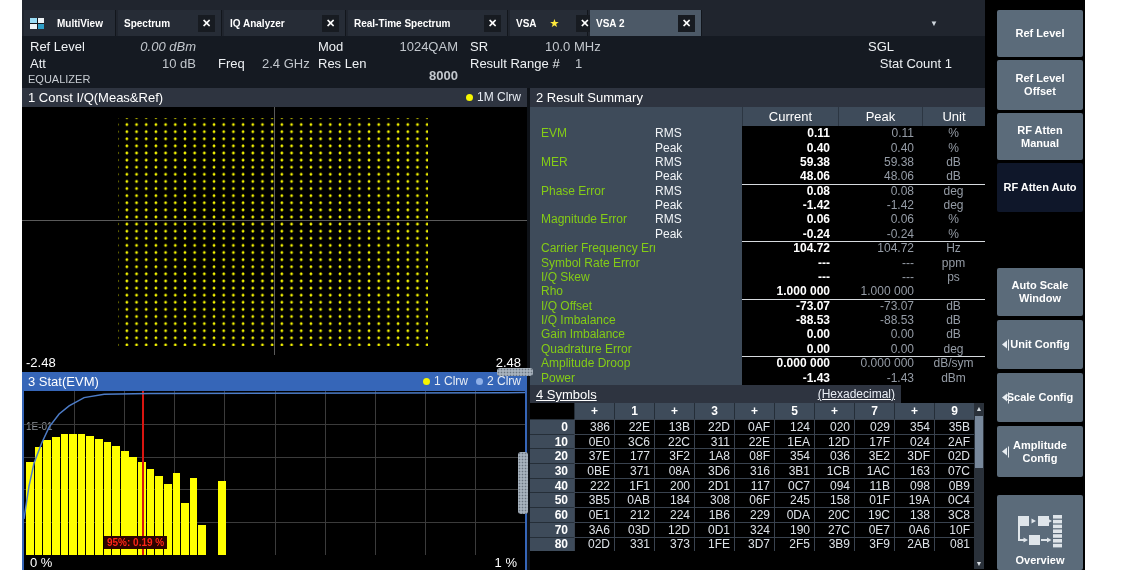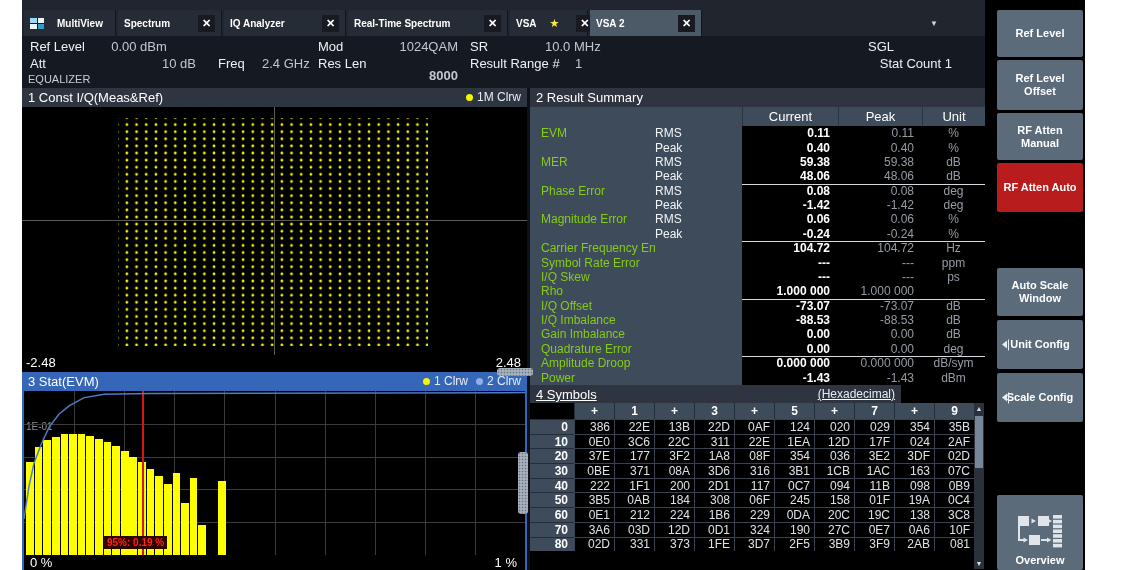--- a/index.html
+++ b/index.html
@@ -101,21 +101,21 @@
   .sym-scroll .thumb{position:absolute;left:1px;top:13px;width:8px;height:52px;background:#77879a;}
 
   
   .handle{position:absolute;background:#a7b2bd;border-radius:3px;z-index:8;
           background-image:radial-gradient(circle,#6a7580 0.7px,rgba(0,0,0,0) 1.1px);background-size:3px 3px;}
 
   
   .sbtn{position:absolute;left:2px;width:86px;background:#5b6b7a;border-radius:2px;color:#fff;
         font-weight:bold;font-size:11px;line-height:13px;display:flex;align-items:center;
         justify-content:center;text-align:center;box-sizing:border-box;padding:2px;}
-  .sbtn.active{background:#b91c1c;}
+  .sbtn.active{background:#0f172a;}
   .sbtn .submenu{position:absolute;left:5px;top:50%;transform:translateY(-50%);display:flex;align-items:center;gap:1px;}
   .submenu .tri{width:0;height:0;border-top:4px solid transparent;border-bottom:4px solid transparent;
                 border-right:5px solid #e8edf2;}
   .submenu .bar{width:1px;height:11px;background:#e8edf2;}
   .sbtn.overview{flex-direction:column;justify-content:flex-end;padding-bottom:3px;gap:3px;}
 </style>
 </head>
 <body>
 
 <div class="screen">
@@ -152,21 +152,21 @@
             <span class="tab-close">✕</span>
           </div>
           <div class="tab active" style="left: 568px; width: 112px;">
             <span class="tab-label">VSA 2</span>
             <span class="tab-close">✕</span>
           </div>
         </div>
 
       <div class="settings">
         <span class="s-label" style="left:8px;top:3px;">Ref Level</span>
-        <span class="s-value" style="left:60px;top:3px;width:114px;text-align:center;">0.00 dBm</span>
+        <span class="s-value" style="left:60px;top:3px;width:114px;text-align:right;font-style:italic;">0.00 dBm</span>
         <span class="s-label" style="left:296px;top:3px;">Mod</span>
         <span class="s-value" style="left:330px;top:3px;width:106px;text-align:right;">1024QAM</span>
         <span class="s-label" style="left:448px;top:3px;">SR</span>
         <span class="s-value" style="left:523px;top:3px;">10.0 MHz</span>
         <span class="s-label" style="left:846px;top:3px;">SGL</span>
 
         <span class="s-label" style="left:8px;top:20px;">Att</span>
         <span class="s-value" style="left:60px;top:20px;width:114px;text-align:right;">10 dB</span>
         <span class="s-label" style="left:196px;top:20px;">Freq</span>
         <span class="s-value" style="left:240px;top:20px;">2.4 GHz</span>
@@ -569,20 +569,27 @@
           </span>
           <span>Unit Config</span>
         </div>
         <div class="sbtn" style="top: 373px; height: 49px;">
           <span class="submenu">
             <span class="tri"></span>
             <span class="bar"></span>
           </span>
           <span>Scale Config</span>
         </div>
+        <div class="sbtn" style="top: 426px; height: 51px;">
+          <span class="submenu">
+            <span class="tri"></span>
+            <span class="bar"></span>
+          </span>
+          <span>Amplitude Config</span>
+        </div>
         <div class="sbtn overview" style="top: 495px; height: 75px;">
           <span><svg width="46" height="34" viewBox="0 0 46 34">
               <g fill="#dfe5ea">
                 <rect x="1" y="2" width="11" height="10"></rect>
                 <rect x="21" y="2" width="11" height="10"></rect>
                 <rect x="12" y="21" width="11" height="10"></rect>
                 <rect x="36" y="1" width="9" height="3.6"></rect>
                 <rect x="36" y="5.8" width="9" height="3.6"></rect>
                 <rect x="36" y="10.6" width="9" height="3.6"></rect>
                 <rect x="36" y="15.4" width="9" height="3.6"></rect>

